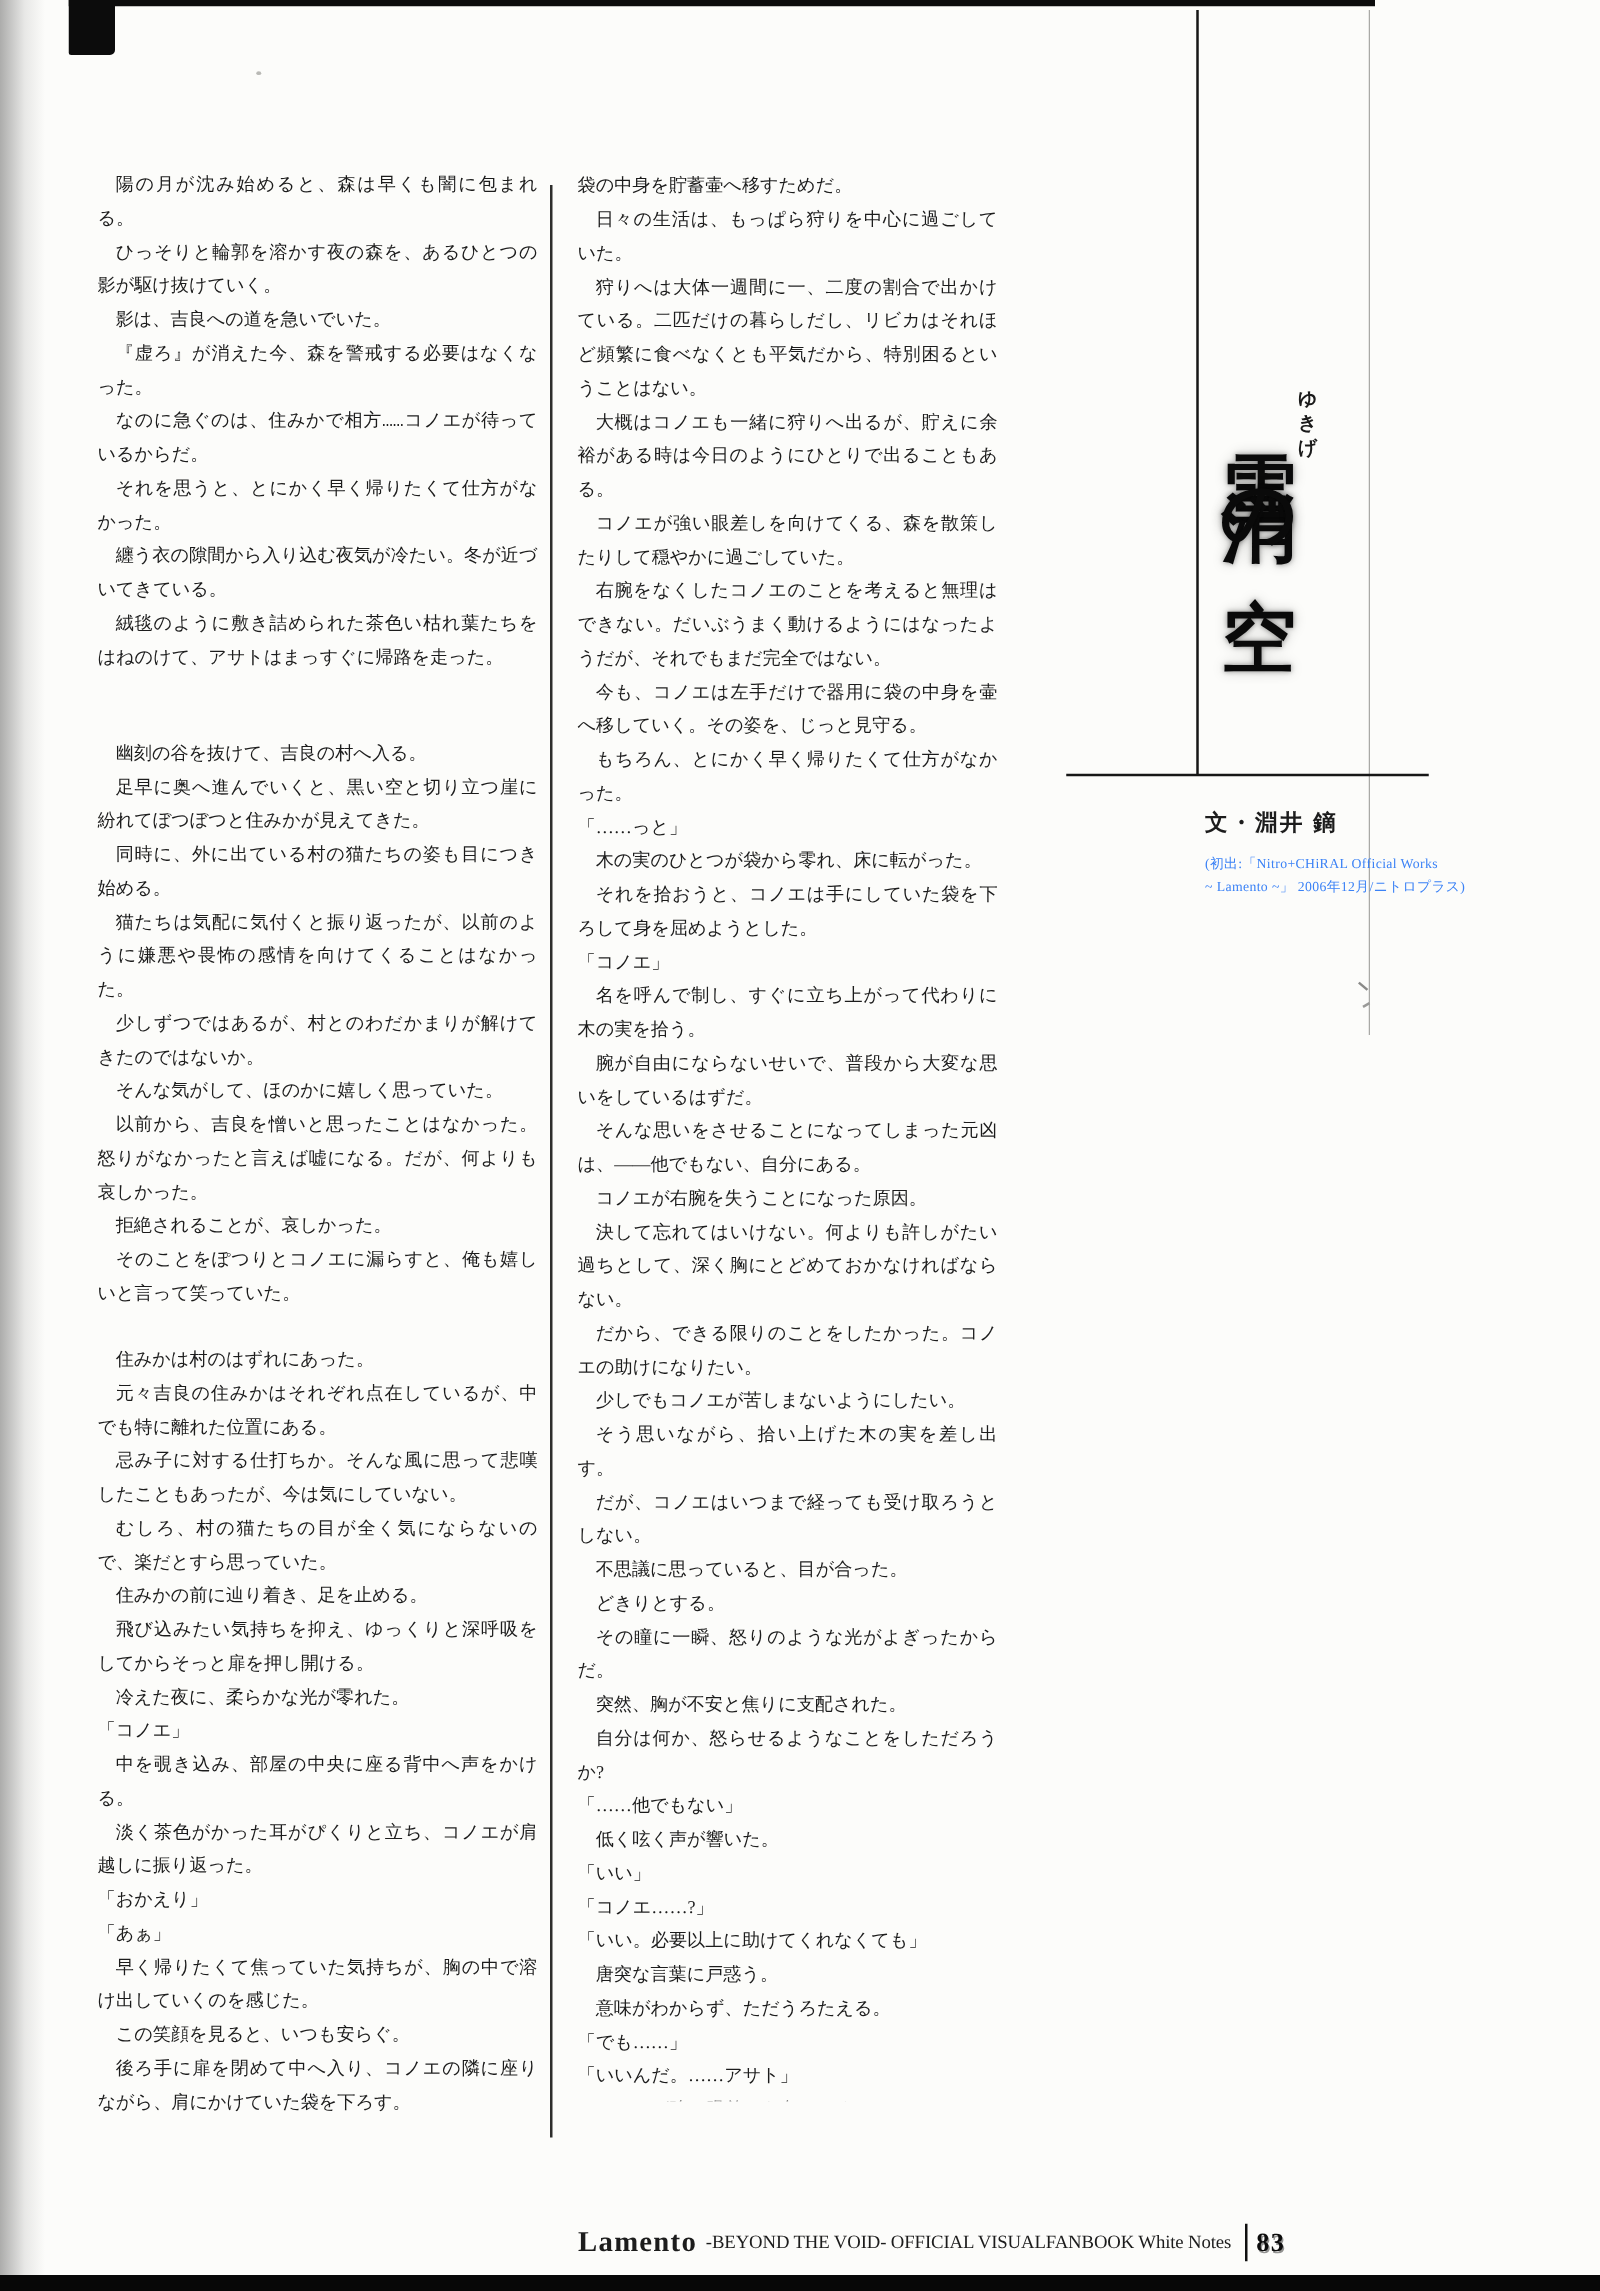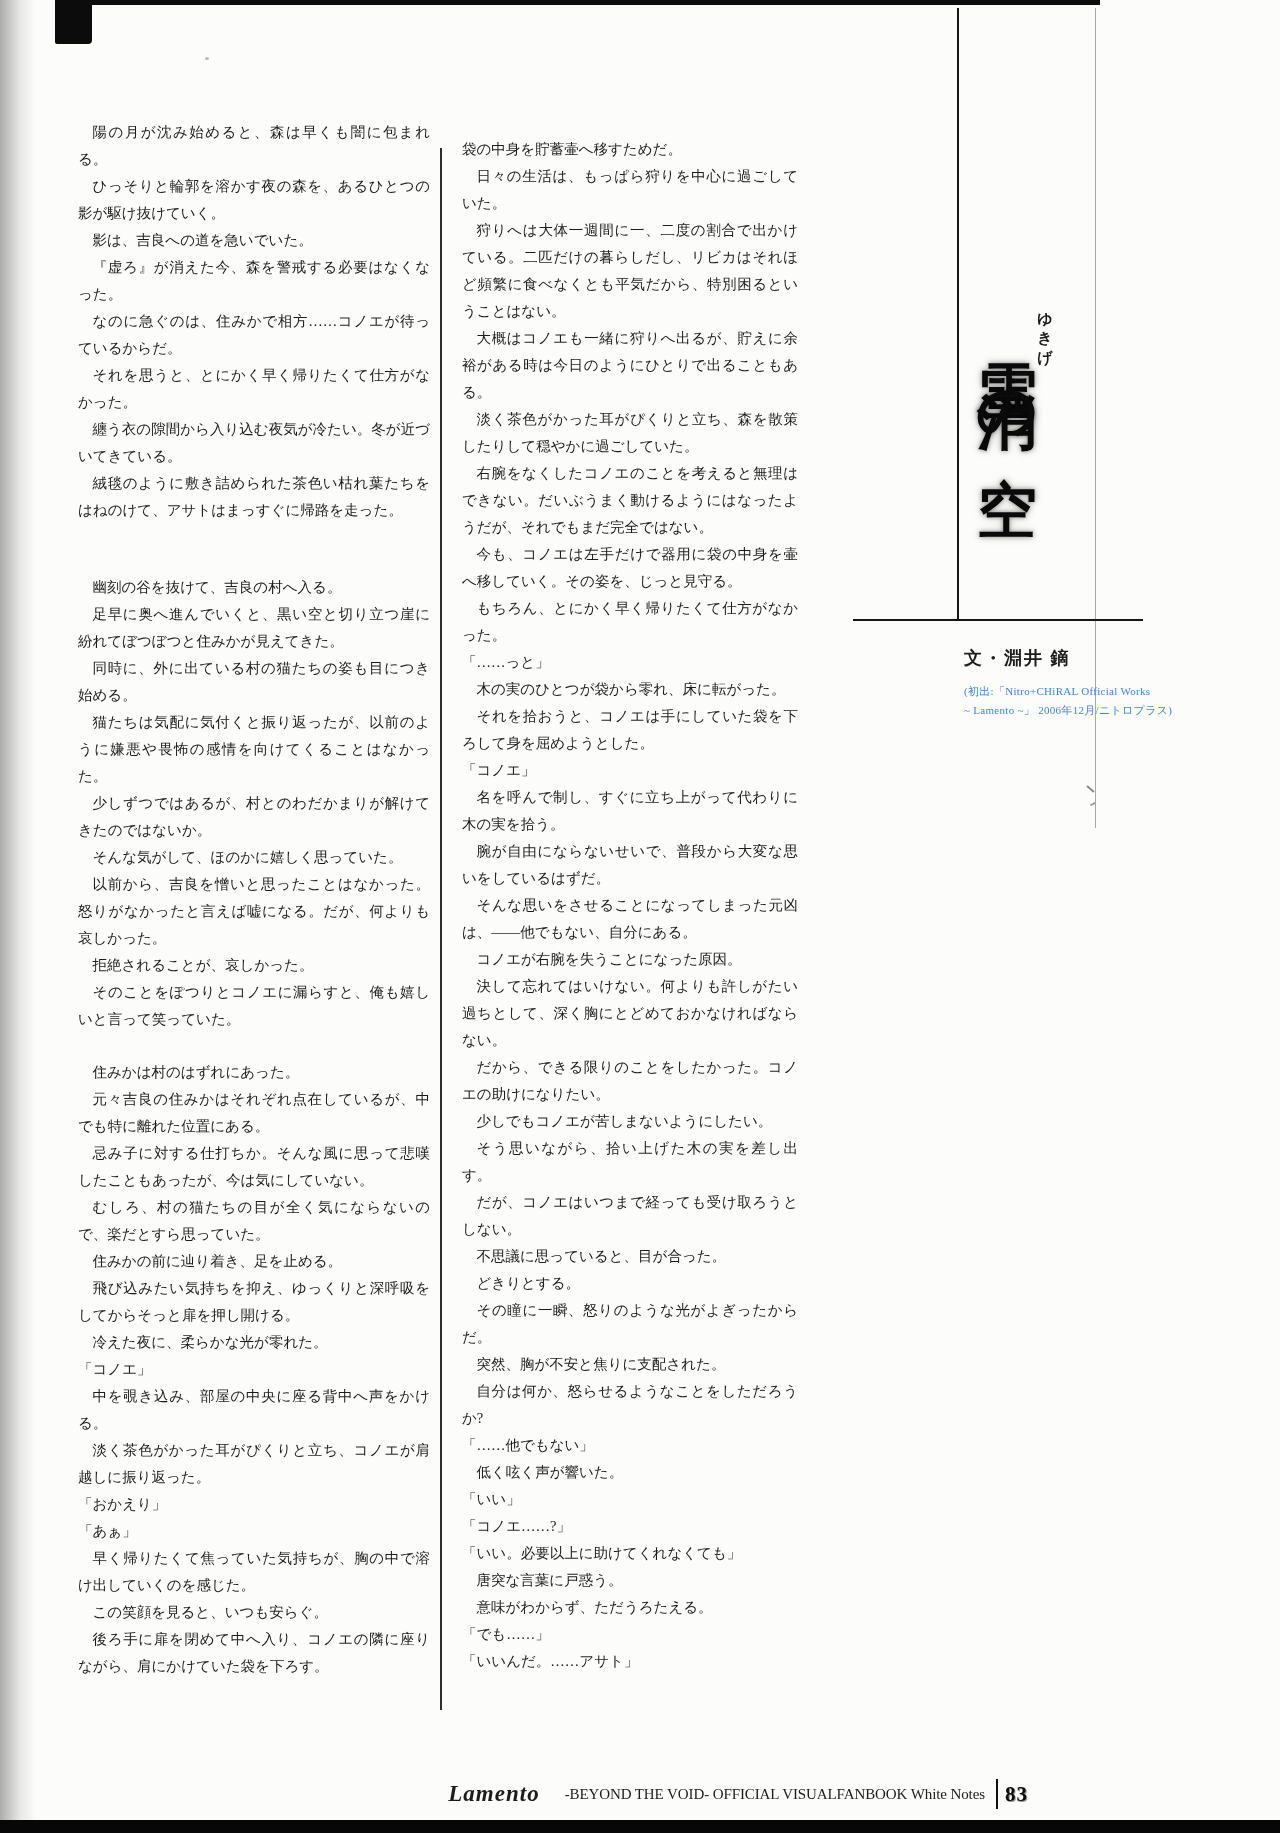--- a/index.html
+++ b/index.html
@@ -14,21 +14,21 @@
     background:linear-gradient(to right,rgba(75,75,75,.45),rgba(140,140,140,.18) 55%,rgba(255,255,255,0));}
   .edge-top-line{position:absolute;left:55px;top:0;width:1045px;height:5px;background:#0c0c0c;}
   .edge-top-blob{position:absolute;left:55px;top:0;width:37px;height:44px;background:#0c0c0c;border-radius:0 0 4px 2px;}
   .edge-right-line{position:absolute;left:1095px;top:8px;width:1px;height:820px;background:#a9a9a6;}
   .edge-tick1{position:absolute;left:1086px;top:788px;width:9px;height:2px;background:#8a8a88;transform:rotate(40deg);}
   .edge-tick2{position:absolute;left:1090px;top:803px;width:6px;height:2px;background:#9a9a98;transform:rotate(-30deg);}
   .speck{position:absolute;left:205px;top:57px;width:4px;height:3px;background:#b9b9b5;border-radius:50%;}
   .bottom-bar{position:absolute;left:0;top:1820px;width:1280px;height:13px;background:#070707;}
   
   .col{position:absolute;font-size:14.5px;line-height:27px;text-align:justify;overflow:hidden;}
-  #col-left{left:78px;top:119px;width:352px;height:1600px;}
+  #col-left{left:78px;top:136px;width:352px;height:1600px;font-family:Liberation Mono, monospace;}
   #col-right{left:462px;top:136px;width:336px;height:1545px;}
   .col p{margin:0;}
   .col p.indent{text-indent:1em;}
   .col p.flush,.col p.dialog{text-indent:0;}
   #col-left .section:nth-child(2){margin-top:50px;}
   #col-left .section:nth-child(3){margin-top:26px;}
   .divider{position:absolute;left:440px;top:148px;width:2px;height:1562px;background:#2e2e2c;}
   
   .title-rule-v{position:absolute;left:957px;top:8px;width:2px;height:612px;background:#161616;}
   .title-rule-h{position:absolute;left:853px;top:619px;width:290px;height:2px;background:#161616;}
@@ -37,21 +37,21 @@
     writing-mode:vertical-rl;-webkit-writing-mode:vertical-rl;
     font-size:60px;font-weight:700;letter-spacing:8px;color:#0a0a0a;
     text-shadow:0 0 4px rgba(0,0,0,.40),0 0 10px rgba(20,20,20,.22);
   }
   #story-title rt{font-size:15px;font-weight:600;letter-spacing:1px;text-shadow:none;color:#1a1a1a;}
   .attribution{position:absolute;left:964px;top:646px;width:300px;}
   .attribution .author{font-size:18px;font-weight:600;letter-spacing:2px;margin:0 0 12px 0;}
   .attribution .src{font-size:11px;line-height:19px;letter-spacing:.3px;margin:0;color:#3b82f6;}
   
   .footer{position:absolute;right:252px;top:1779px;display:flex;align-items:center;white-space:nowrap;}
-  .footer .script{font-style:italic;font-weight:600;font-size:23px;letter-spacing:1px;margin-right:25px;}
+  .footer .script{font-weight:600;font-size:23px;letter-spacing:1px;margin-right:7px;}
   .footer .caps{font-size:15px;letter-spacing:-0.1px;}
   .footer .sep{display:inline-block;width:2px;height:30px;background:#101010;margin:0 7px 0 11px;}
   .footer .pageno{font-size:21px;font-weight:800;letter-spacing:1px;color:#0c0c0c;
     text-shadow:1px 1px 0 rgba(60,60,60,.55);}
 </style>
 </head>
 <body>
 
 <div class="edge-left"></div>
 <div class="edge-top-line"></div>
@@ -101,21 +101,21 @@
       <p class="indent">後ろ手に扉を閉めて中へ入り、コノエの隣に座りながら、肩にかけていた袋を下ろす。</p>
     </div>
   </div>
 <div class="divider"></div>
 <div class="col" id="col-right">
     <div class="section">
       <p class="flush">袋の中身を貯蓄壷へ移すためだ。</p>
       <p class="indent">日々の生活は、もっぱら狩りを中心に過ごしていた。</p>
       <p class="indent">狩りへは大体一週間に一、二度の割合で出かけている。二匹だけの暮らしだし、リビカはそれほど頻繁に食べなくとも平気だから、特別困るということはない。</p>
       <p class="indent">大概はコノエも一緒に狩りへ出るが、貯えに余裕がある時は今日のようにひとりで出ることもある。</p>
-      <p class="indent">淡く茶色がかった耳がぴくりと立ち、森を散策したりして穏やかに過ごしていた。</p>
+      <p class="indent">コノエが強い眼差しを向けてくる、森を散策したりして穏やかに過ごしていた。</p>
       <p class="indent">右腕をなくしたコノエのことを考えると無理はできない。だいぶうまく動けるようにはなったようだが、それでもまだ完全ではない。</p>
       <p class="indent">今も、コノエは左手だけで器用に袋の中身を壷へ移していく。その姿を、じっと見守る。</p>
       <p class="indent">もちろん、とにかく早く帰りたくて仕方がなかった。</p>
       <p class="dialog">「……っと」</p>
       <p class="indent">木の実のひとつが袋から零れ、床に転がった。</p>
       <p class="indent">それを拾おうと、コノエは手にしていた袋を下ろして身を屈めようとした。</p>
       <p class="dialog">「コノエ」</p>
       <p class="indent">名を呼んで制し、すぐに立ち上がって代わりに木の実を拾う。</p>
       <p class="indent">腕が自由にならないせいで、普段から大変な思いをしているはずだ。</p>
       <p class="indent">そんな思いをさせることになってしまった元凶は、――他でもない、自分にある。</p>

